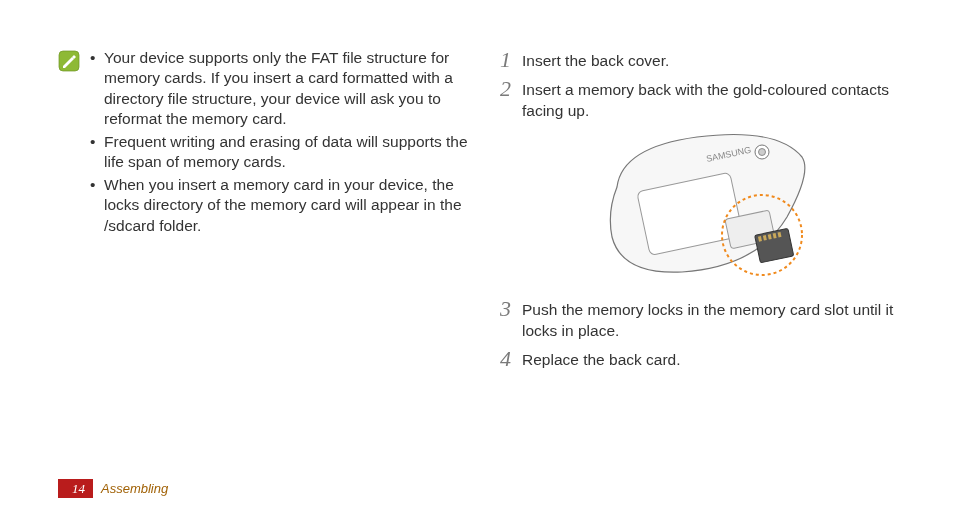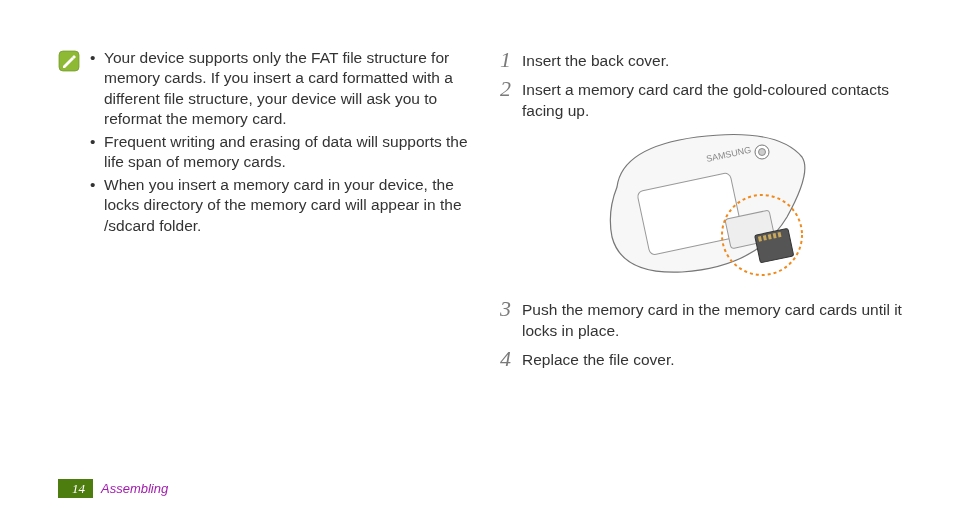--- a/index.html
+++ b/index.html
@@ -72,51 +72,51 @@
   }
   .footer {
     position: absolute;
     bottom: 20px;
     left: 58px;
     display: flex;
     align-items: center;
     gap: 8px;
   }
   .page-badge {
-    background: #4d7c0f;
+    background: #b91c1c;
     color: #fff;
     font-style: italic;
     font-family: Georgia, serif;
     font-size: 13px;
     padding: 1px 8px 1px 14px;
   }
   .section-name {
     font-style: italic;
-    color: #a21caf;
+    color: #a16207;
     font-size: 13px;
   }
 </style>
 </head>
 <body>
 
 <div class="columns">
 
   <div class="col">
     <div class="note-box">
       <div class="note-icon">
         <svg viewBox="0 0 22 22" width="22" height="22">
           <rect x="1" y="1" width="20" height="20" rx="4" ry="4" fill="#8eb935" stroke="#6e9622" stroke-width="0.7"></rect>
           <path d="M5 16 L14 7 L16 9 L7 18 L5 18 Z" fill="#ffffff"></path>
           <path d="M14 7 L16 5 L18 7 L16 9 Z" fill="#ffffff"></path>
         </svg>
       </div>
       <div class="bullets">
         <div class="bullet">
           <span class="dot">•</span>
-          <span class="txt">Your device supports only the FAT file structure for memory cards. If you insert a card formatted with a different file structure, your device will ask you to reformat the memory card.</span>
+          <span class="txt">Your device supports only the FAT file structure for memory cards. If you insert a card formatted with a directory file structure, your device will ask you to reformat the memory card.</span>
         </div>
         <div class="bullet">
           <span class="dot">•</span>
           <span class="txt">Frequent writing and erasing of data will supports the life span of memory cards.</span>
         </div>
         <div class="bullet">
           <span class="dot">•</span>
           <span class="txt">When you insert a memory card in your device, the locks directory of the memory card will appear in the /sdcard folder.</span>
         </div>
       </div>
@@ -126,21 +126,21 @@
   <div class="col">
     <div class="steps">
 
       <div class="step">
         <div class="step-num">1</div>
         <div class="step-txt">Insert the back cover.</div>
       </div>
 
       <div class="step">
         <div class="step-num">2</div>
-        <div class="step-txt">Insert a memory card card the gold-coloured contacts facing up.</div>
+        <div class="step-txt">Insert a memory back with the gold-coloured contacts facing up.</div>
       </div>
 
       <div class="illustration">
         <svg viewBox="0 0 240 160" width="240" height="160">
 
           <g stroke="#777" stroke-width="1.2" fill="#f7f7f7">
             <path d="M30 60 Q35 20 110 10 Q190 0 215 30 Q225 45 200 90 Q170 140 95 145 Q35 148 25 110 Q20 85 30 60 Z"></path>
           </g>
 
           <circle cx="175" cy="25" r="7" fill="#fff" stroke="#777" stroke-width="1"></circle>
@@ -160,26 +160,26 @@
             <rect x="188" y="107" width="3" height="5" fill="#c9a85a"></rect>
             <rect x="193" y="107" width="3" height="5" fill="#c9a85a"></rect>
           </g>
 
           <circle cx="175" cy="108" r="40" fill="none" stroke="#f08a1d" stroke-width="2" stroke-dasharray="3 3"></circle>
         </svg>
       </div>
 
       <div class="step">
         <div class="step-num">3</div>
-        <div class="step-txt">Push the memory card in the memory card cards until it locks in place.</div>
+        <div class="step-txt">Push the memory locks in the memory card slot until it locks in place.</div>
       </div>
 
       <div class="step">
         <div class="step-num">4</div>
-        <div class="step-txt">Replace the file cover.</div>
+        <div class="step-txt">Replace the back card.</div>
       </div>
 
     </div>
   </div>
 
 </div>
 
 <div class="footer">
   <div class="page-badge">14</div>
   <div class="section-name">Assembling</div>

